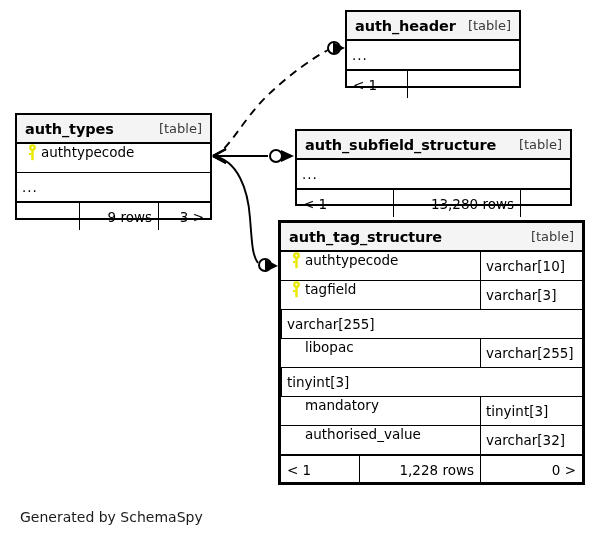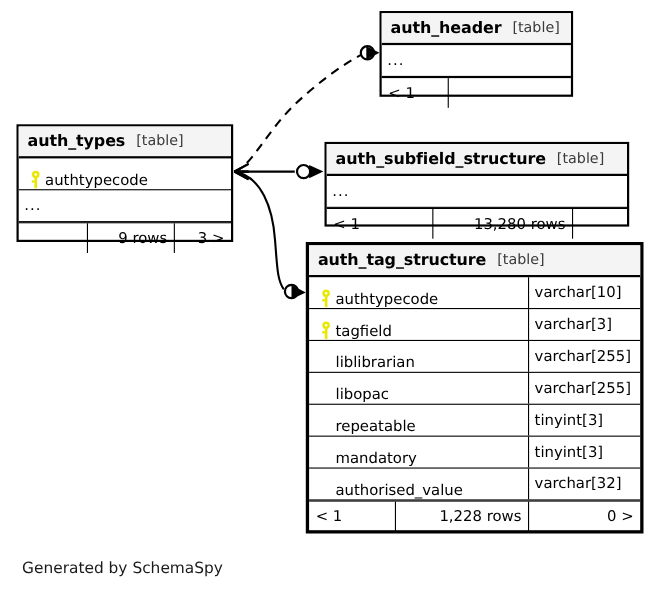--- a/index.html
+++ b/index.html
@@ -21,20 +21,21 @@
     box-sizing:border-box;
   }
   .table-box.focus{border-width:3px;}
 
   .t-header{
     background:#f4f4f4;
     border-bottom:2px solid #000000;
     box-sizing:border-box;
     display:flex;
     align-items:center;
+    justify-content:space-between;
     padding:0 8px;
     height:29px;
   }
   .t-name{
     font-weight:bold;
     font-size:14.5px;
     color:#000;
     letter-spacing:-0.1px;
     white-space:nowrap;
   }
@@ -50,21 +51,21 @@
     align-items:stretch;
     height:29px;
     border-bottom:1.5px solid #000000;
     box-sizing:border-box;
   }
   .t-row:last-child{border-bottom:none;}
 
   .col-name{
     flex:1 1 auto;
     display:flex;
-    align-items:flex-end;
+    align-items:flex-start;
     padding-left:6px;
     font-size:13.5px;
     color:#000;
     box-sizing:border-box;
     min-width:0;
   }
   .col-type{
     flex:0 0 auto;
     display:flex;
     align-items:center;
@@ -242,40 +243,32 @@
             <rect x="3.3" y="5.6" width="2.4" height="10.6" fill="#e8e800"></rect>
             <rect x="0.9" y="9.0" width="2.5" height="2.1" fill="#e8e800"></rect>
           </svg>
         </span>
         <span>tagfield</span>
       </div>
       <div class="col-type" style="flex:0 0 102px;">varchar[3]</div>
     </div>
 
     <div class="t-row">
-      <div class="col-name">
-        <span class="keycell blank"></span>
-        <span>liblibrarian</span>
-      </div>
       <div class="col-type" style="flex:0 0 102px;">varchar[255]</div>
     </div>
 
     <div class="t-row">
       <div class="col-name">
         <span class="keycell blank"></span>
         <span>libopac</span>
       </div>
       <div class="col-type" style="flex:0 0 102px;">varchar[255]</div>
     </div>
 
     <div class="t-row">
-      <div class="col-name">
-        <span class="keycell blank"></span>
-        <span>repeatable</span>
-      </div>
       <div class="col-type" style="flex:0 0 102px;">tinyint[3]</div>
     </div>
 
     <div class="t-row">
       <div class="col-name">
         <span class="keycell blank"></span>
         <span>mandatory</span>
       </div>
       <div class="col-type" style="flex:0 0 102px;">tinyint[3]</div>
     </div>

